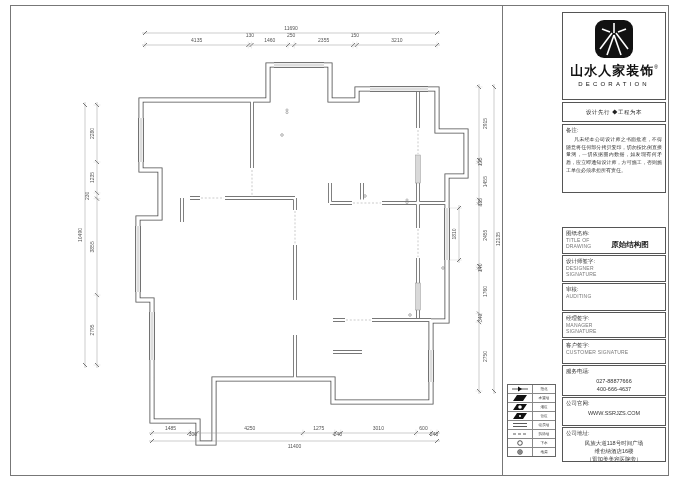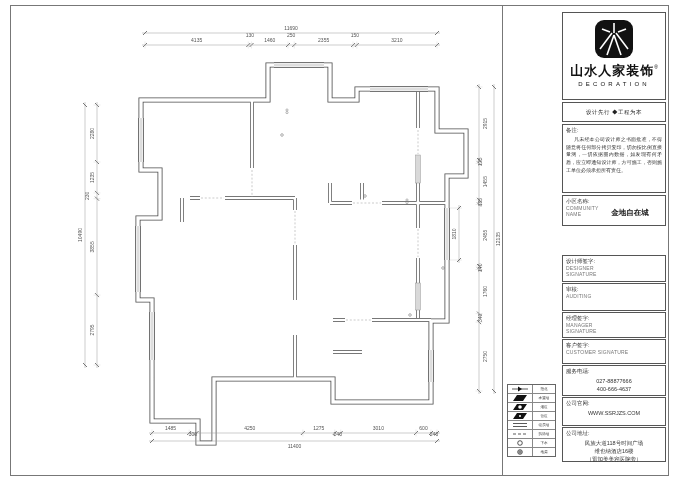--- a/index.html
+++ b/index.html
@@ -255,25 +255,25 @@
 
   <div class="box tagline-box">
     <div class="tagline">设计先行 ◆工程为本</div>
   </div>
 
   <div class="box remarks-box">
     <div class="cn">备注:</div>
     <div class="remarks-text">凡未经本公司设计师之书面批准，不得随意将任何部分拷贝复印，切勿按比例直接量测，一切依据图内数据，如发现有何矛盾，应立即通知设计师，方可施工，否则施工单位必须承担所有责任。</div>
   </div>
 
-  <div class="box f0">
-    <div class="cn">小区名称:</div>
-    <div class="en">COMMUNITY
-NAME</div>
-    <div class="val-center">金地自在城</div>
+  <div class="box f1">
+    <div class="cn">图纸名称:</div>
+    <div class="en">TITLE  OF
+DRAWING</div>
+    <div class="val-center">原始结构图</div>
   </div>
   <div class="box f2">
     <div class="cn">设计师签字:</div>
     <div class="en">DESIGNER
 SIGNATURE</div>
   </div>
   <div class="box f3">
     <div class="cn">审核:</div>
     <div class="en">AUDITING</div>
   </div>

